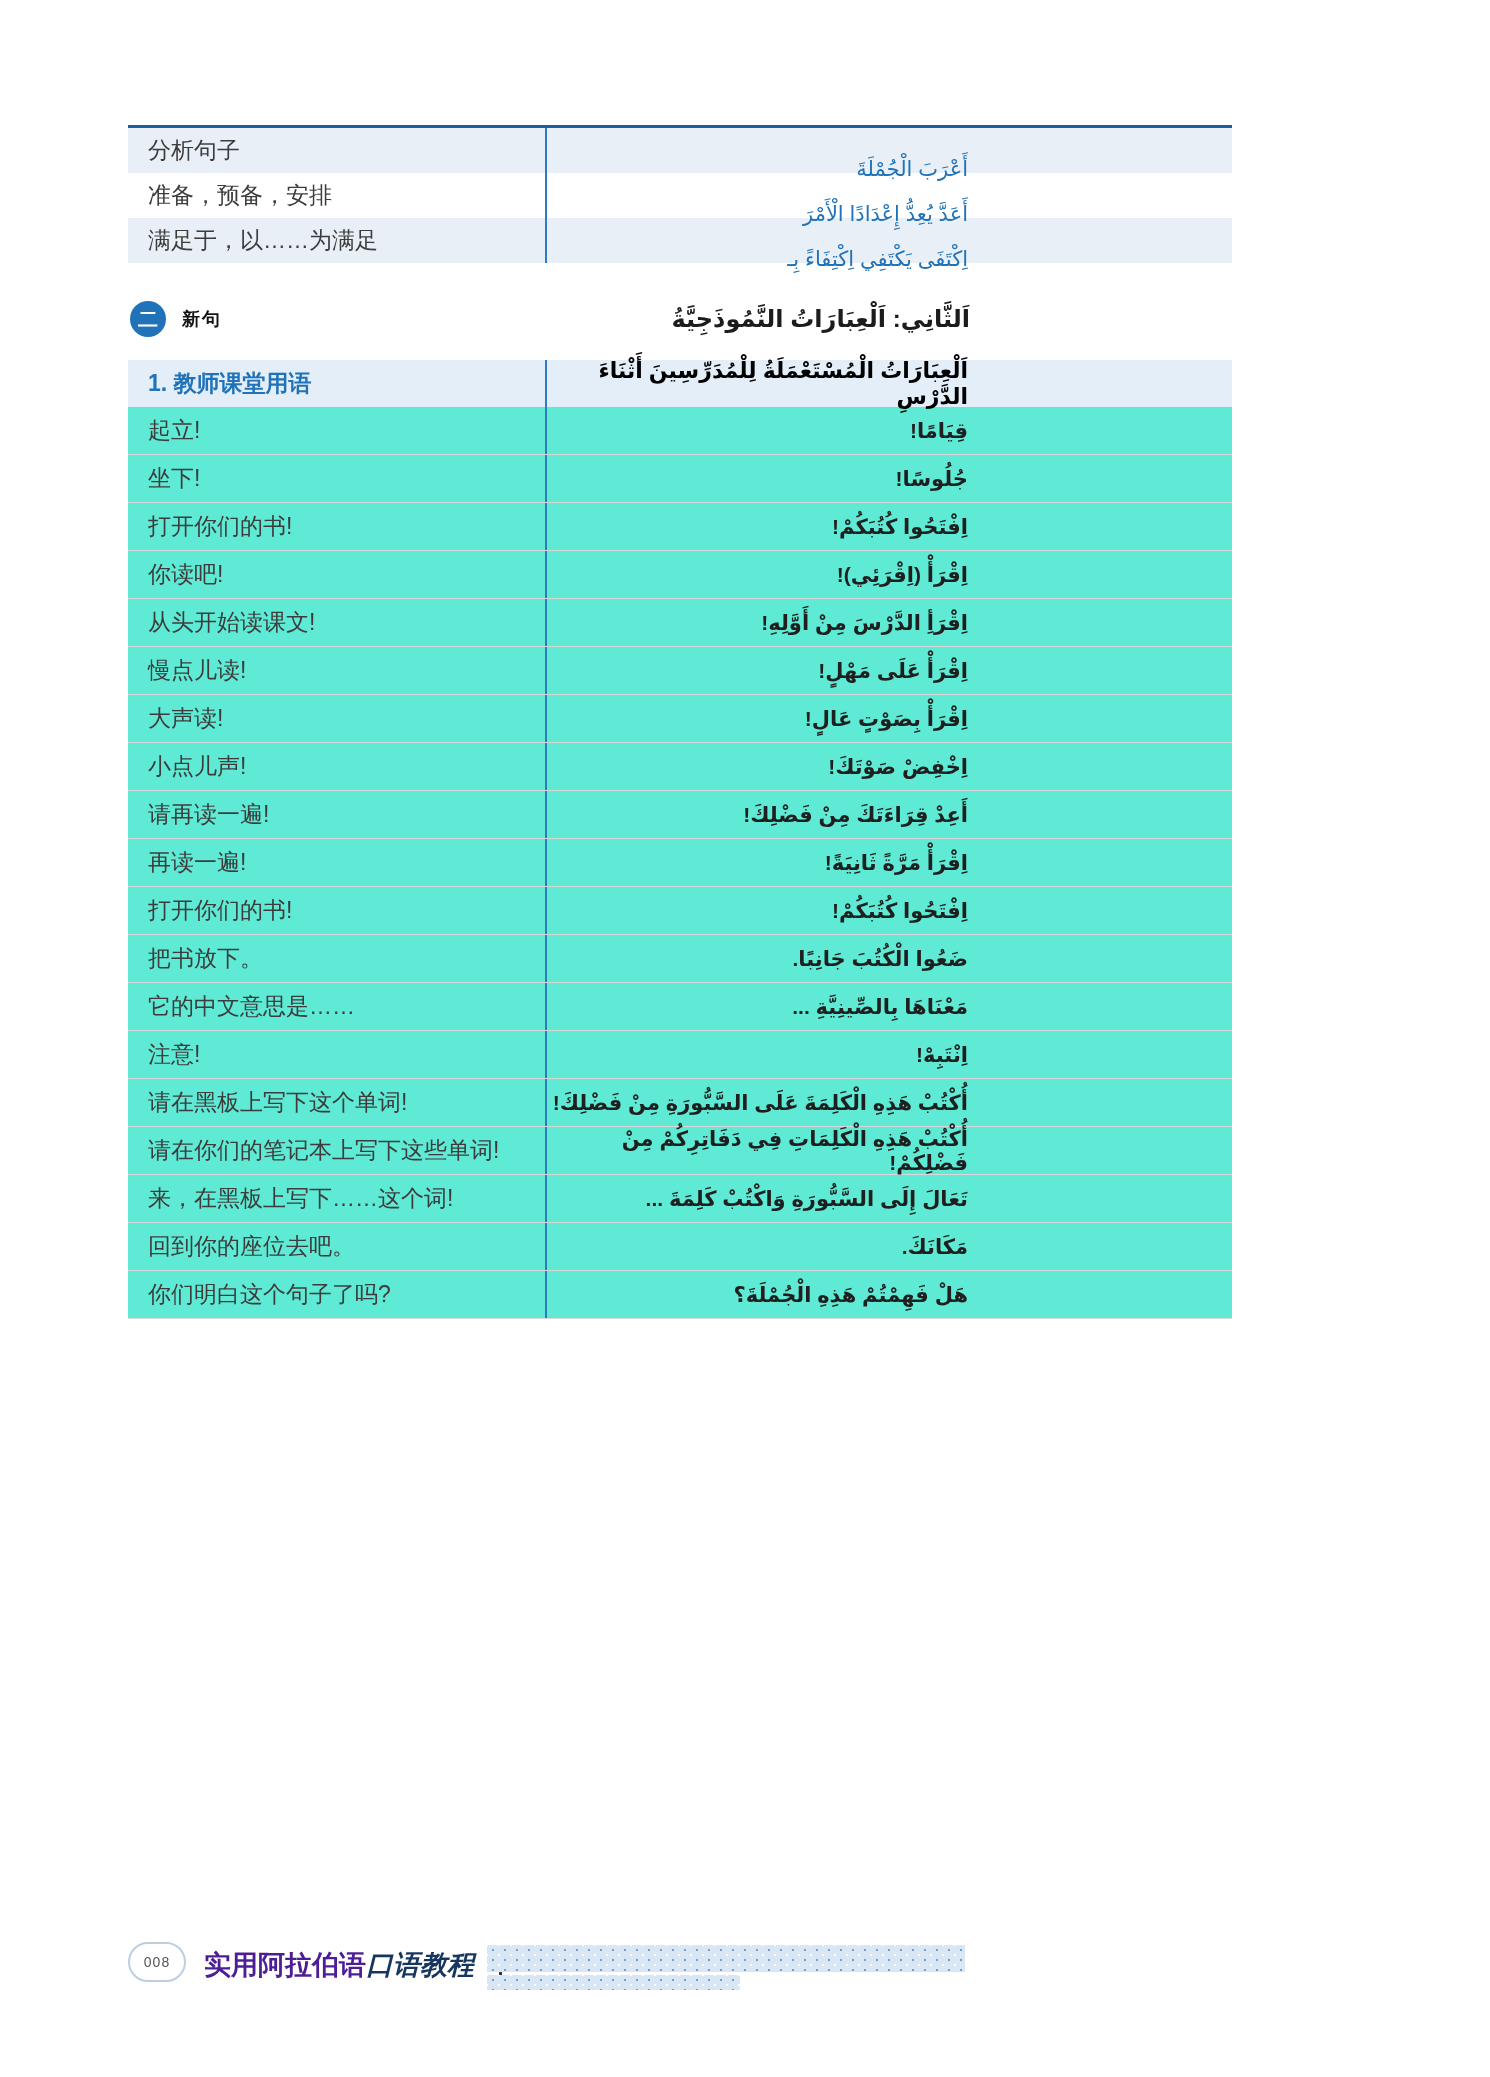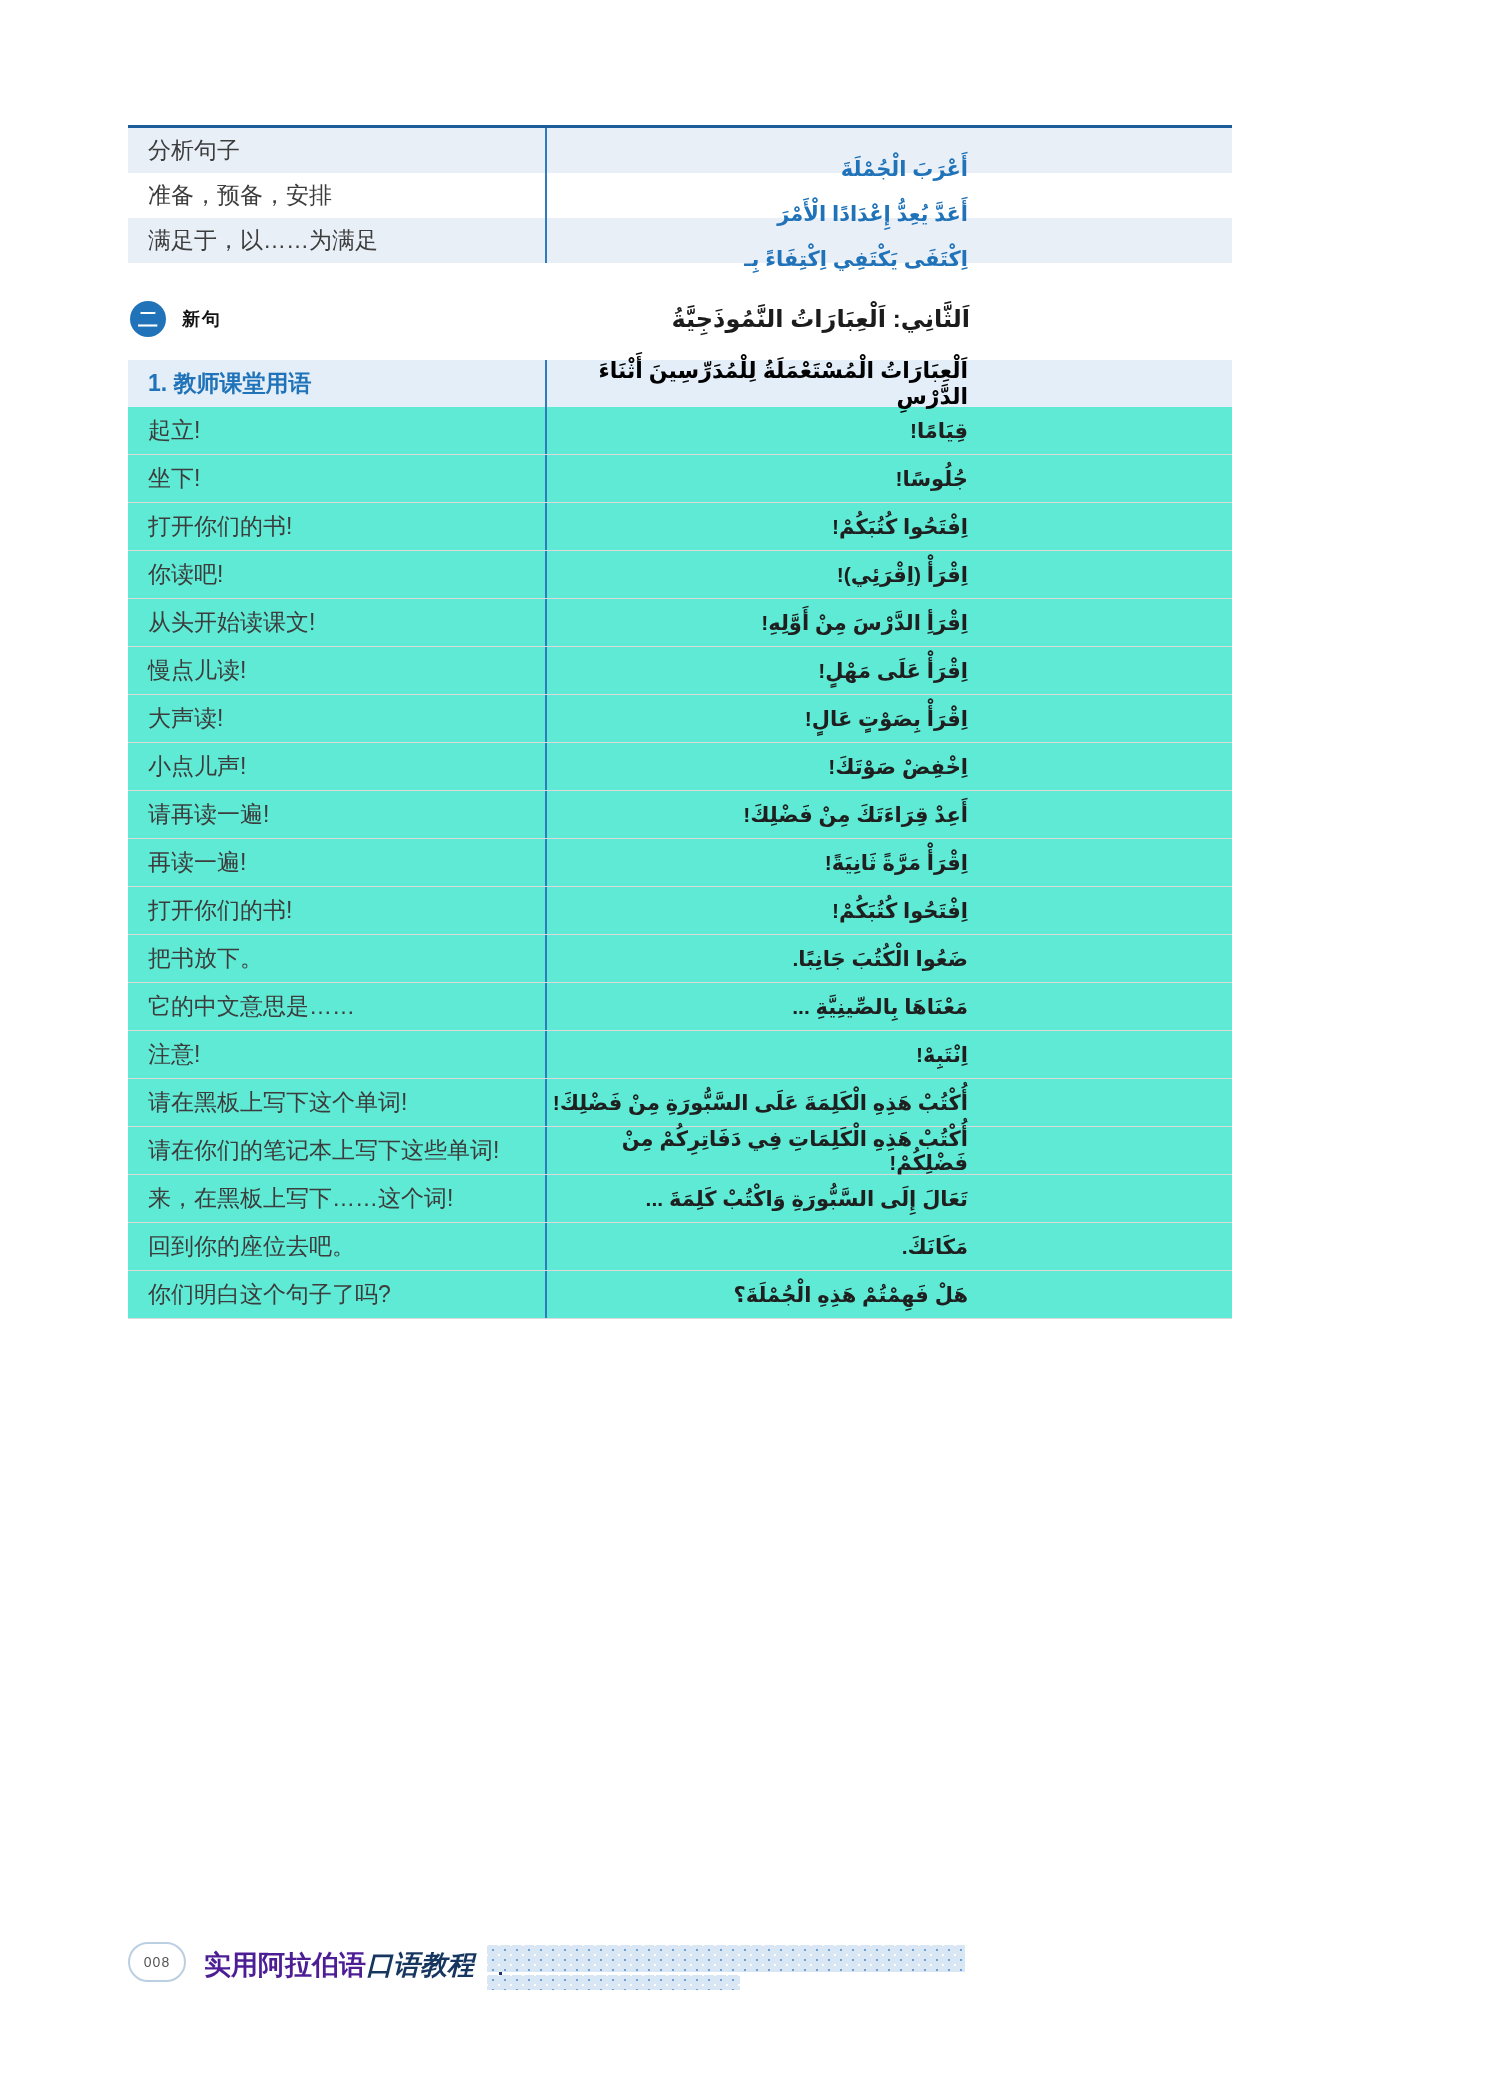--- a/index.html
+++ b/index.html
@@ -9,21 +9,21 @@
   .content { position:absolute; left:128px; top:0; width:1104px; }
 
   
   .top-table { position:absolute; top:125px; left:0; width:100%; border-top:3px solid #1b5e9b; }
   .t-row { display:flex; height:45px; }
   .t-row.alt { background:#e8eff7; }
 
   .cell-cn { width:419px; border-right:2px solid #2f7bbf; display:flex; align-items:center;
              padding-left:20px; font-size:23px; color:#3c3c3c; }
   .cell-ar { flex:1; display:flex; align-items:center; padding-right:264px; font-size:21px; direction:rtl; }
-  .top-ar { color:#2073b8; font-weight:bold;margin-top:36px; }
+  .top-ar { color:#2073b8; font-weight:normal;margin-top:36px; }
 
   
   .section-header { position:absolute; top:298px; left:2px; width:100%; height:42px;
                     display:flex; align-items:center; }
   .circle-icon { width:36px; height:36px; border-radius:50%; background:#2073b8; color:#ffffff;
                  display:flex; align-items:center; justify-content:center; font-size:20px; font-weight:bold;
                  flex:0 0 auto; }
   .section-title { margin-left:16px; font-size:18px; font-weight:bold; color:#141414; letter-spacing:2px; }
   .section-ar { position:absolute; right:264px; font-size:24px; font-weight:bold; color:#1c1c1c; direction:rtl; }
 

